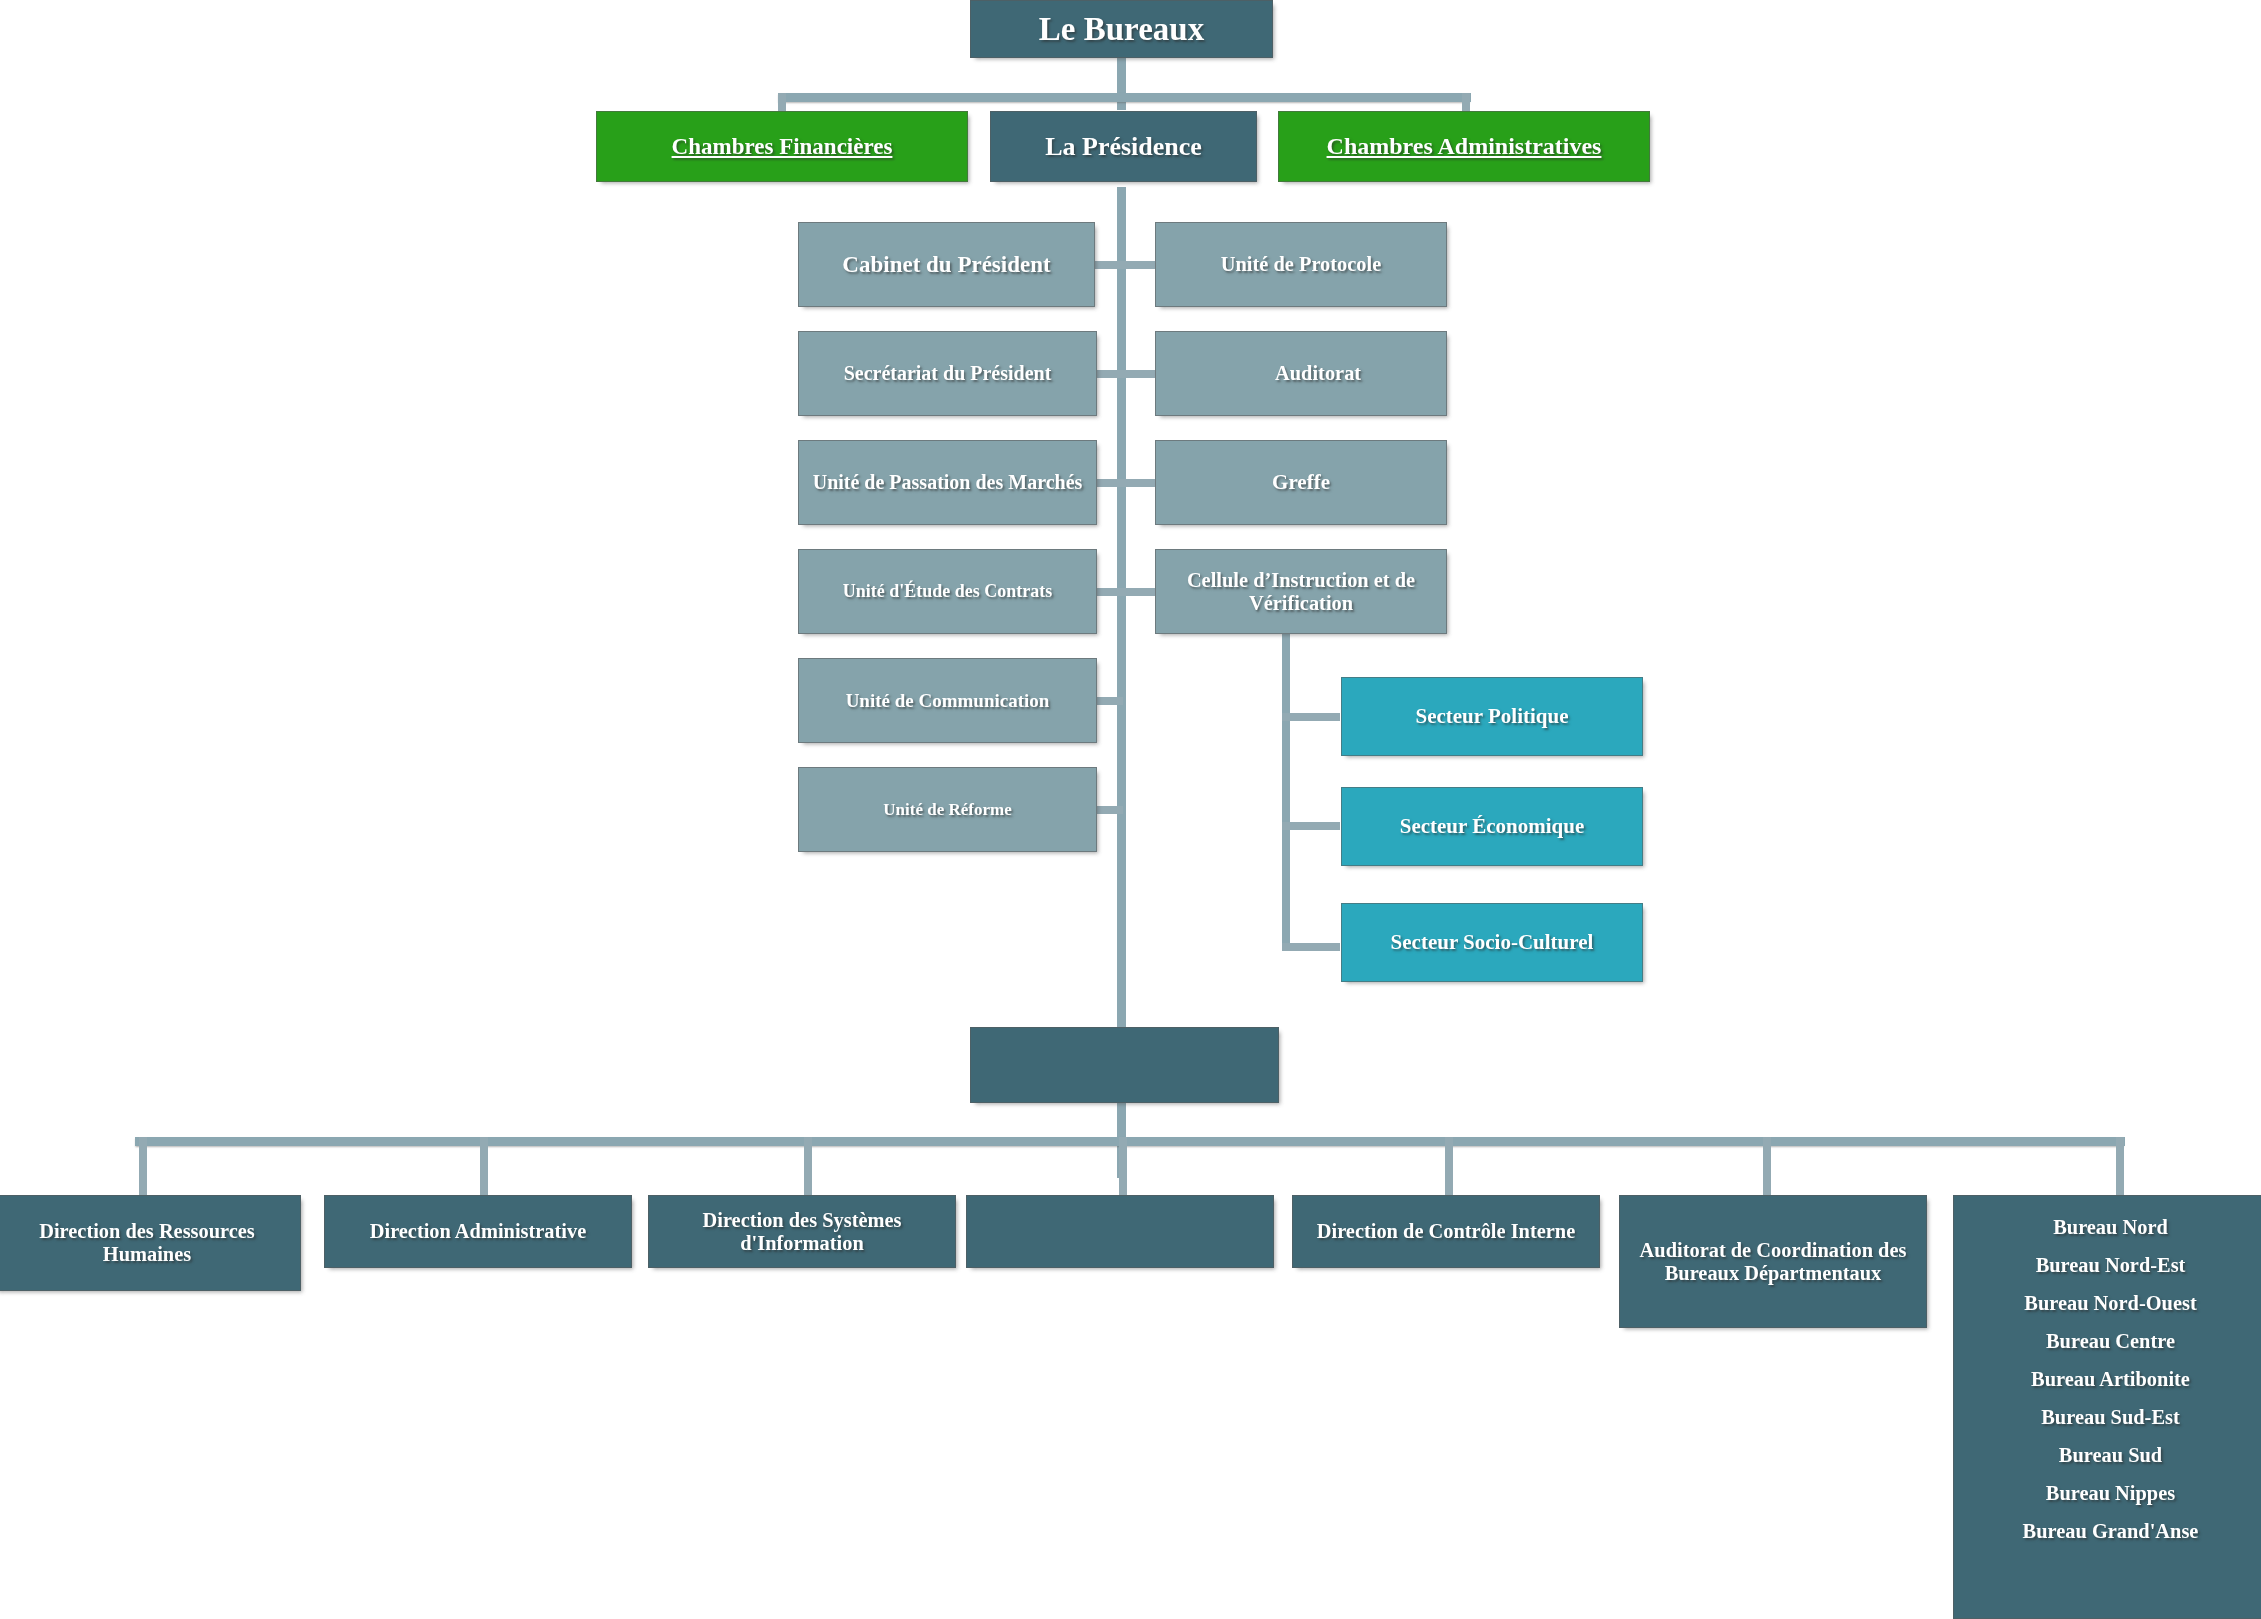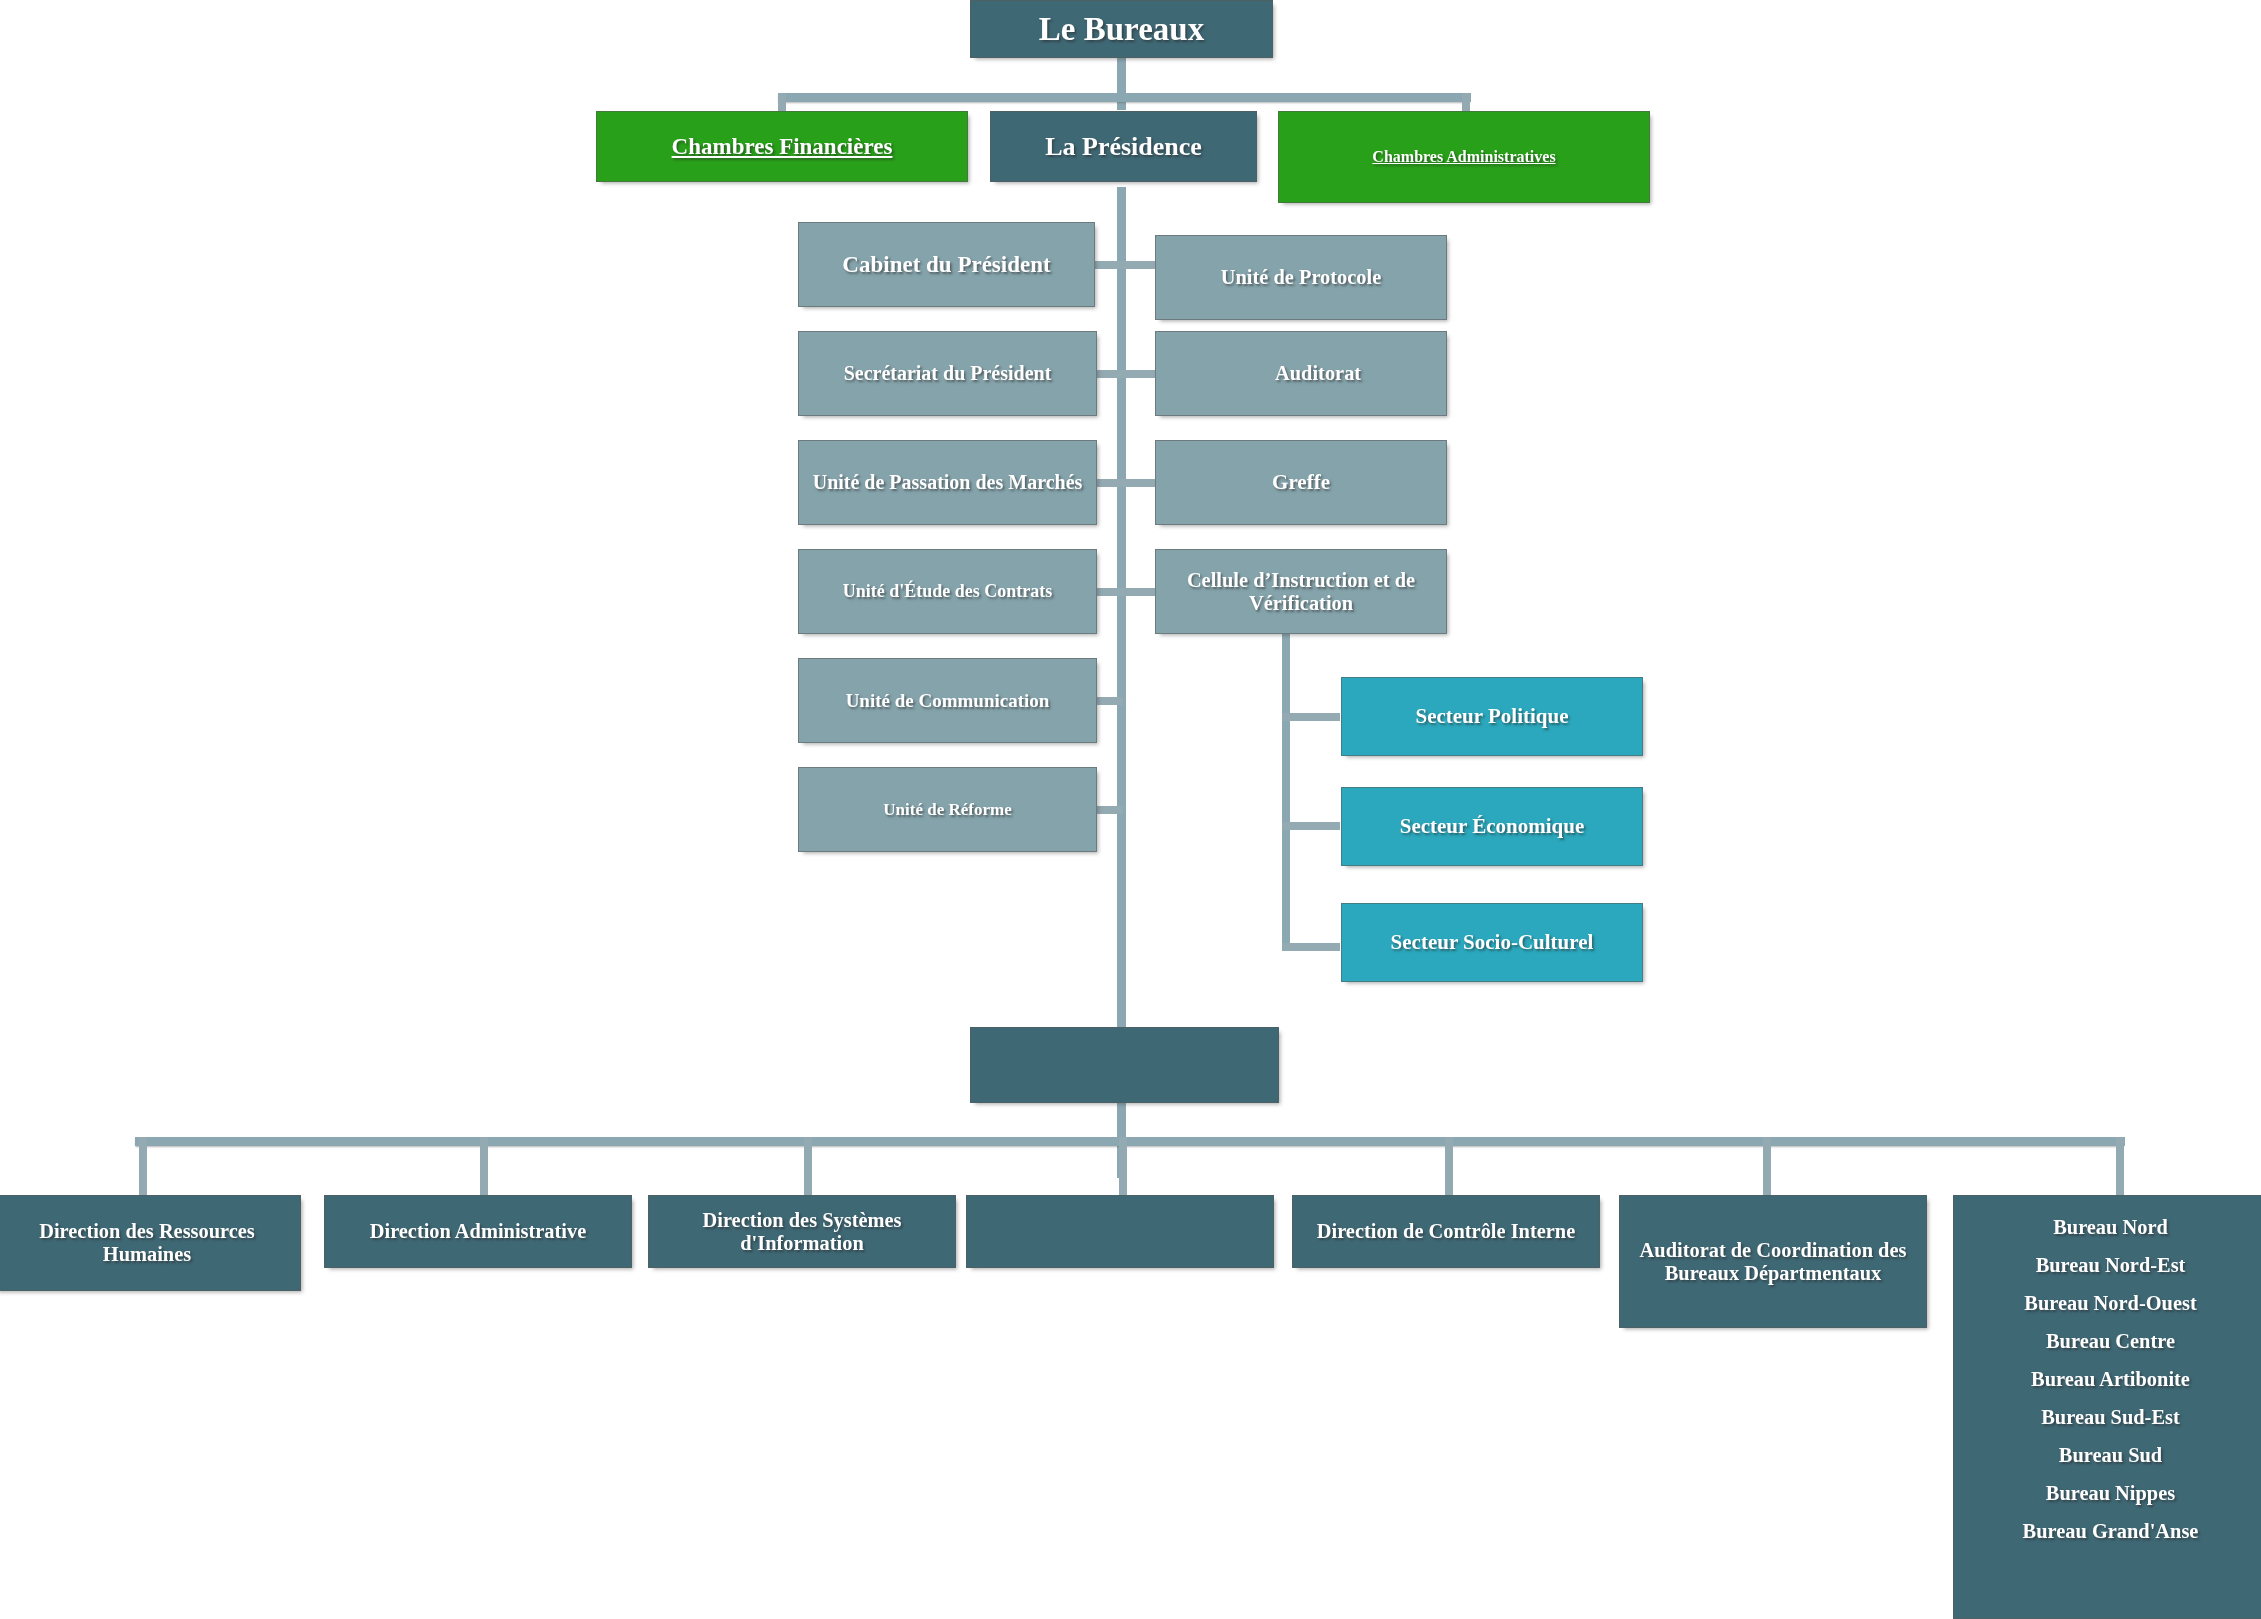--- a/index.html
+++ b/index.html
@@ -119,21 +119,21 @@
   </div>
 
   <div class="node green" style="left:596px; top:111px; width:372px; height:71px; font-size:23px;">
     <span>Chambres Financières</span>
   </div>
 
   <div class="node dark" style="left:990px; top:111px; width:267px; height:71px; font-size:26px;">
     <span>La Présidence</span>
   </div>
 
-  <div class="node green" style="left:1278px; top:111px; width:372px; height:92px; font-size:16px;">
+  <div class="node green" style="left:1278px; top:111px; width:372px; height:71px; font-size:24px;">
     <span>Chambres Administratives</span>
   </div>
 
   <div class="node slate" style="left:798px; top:222px; width:297px; height:85px; font-size:23px;">
     <span>Cabinet du Président</span>
   </div>
 
   <div class="node slate" style="left:798px; top:331px; width:299px; height:85px; font-size:20px;">
     <span>Secrétariat du Président</span>
   </div>
@@ -147,21 +147,21 @@
   </div>
 
   <div class="node slate" style="left:798px; top:658px; width:299px; height:85px; font-size:19px;">
     <span>Unité de Communication</span>
   </div>
 
   <div class="node slate" style="left:798px; top:767px; width:299px; height:85px; font-size:17px;">
     <span>Unité de Réforme</span>
   </div>
 
-  <div class="node slate" style="left:1155px; top:222px; width:292px; height:85px; font-size:20.4px;margin-top:13px;">
+  <div class="node slate" style="left:1155px; top:222px; width:292px; height:85px; font-size:20.4px;">
     <span>Unité de Protocole</span>
   </div>
 
   <div class="node slate" style="left:1155px; top:331px; width:292px; height:85px; font-size:20.4px;padding-left:40px;">
     <span>Auditorat</span>
   </div>
 
   <div class="node slate" style="left:1155px; top:440px; width:292px; height:85px; font-size:21px;">
     <span>Greffe</span>
   </div>

